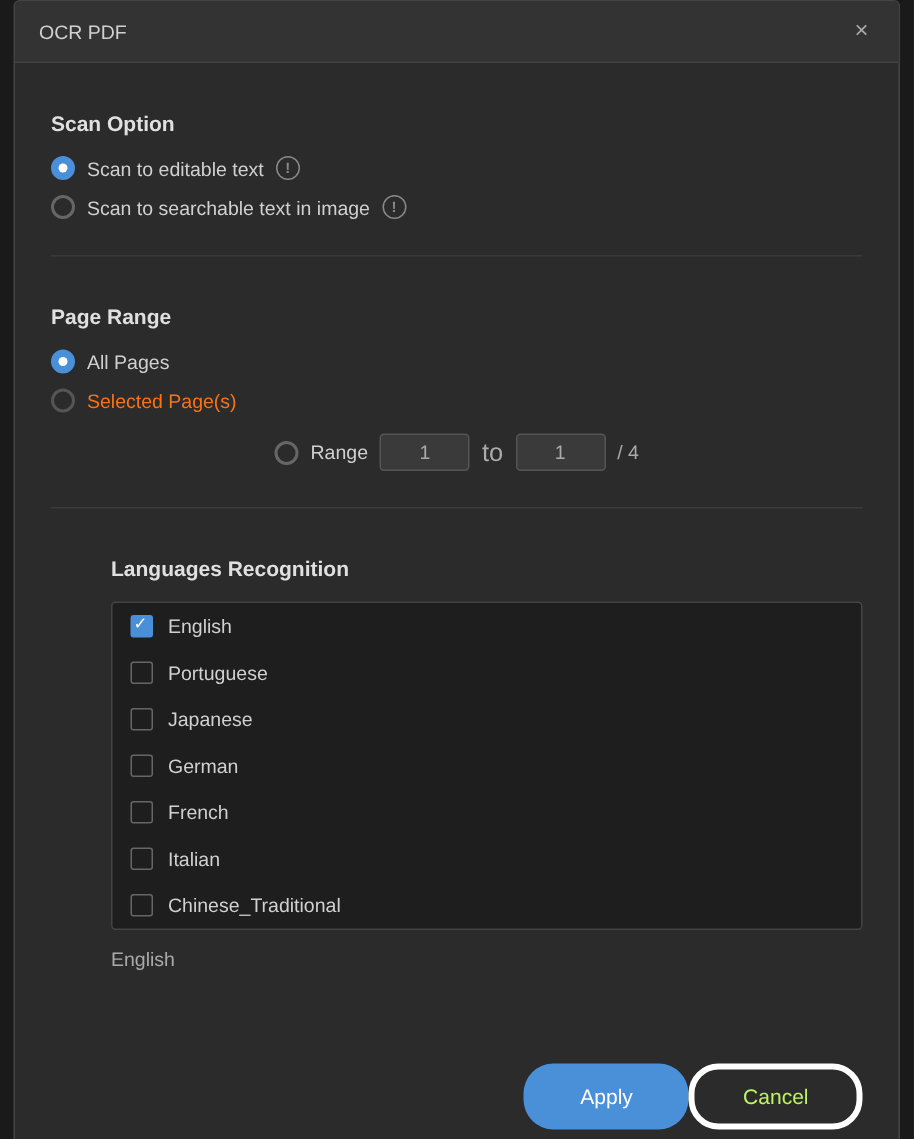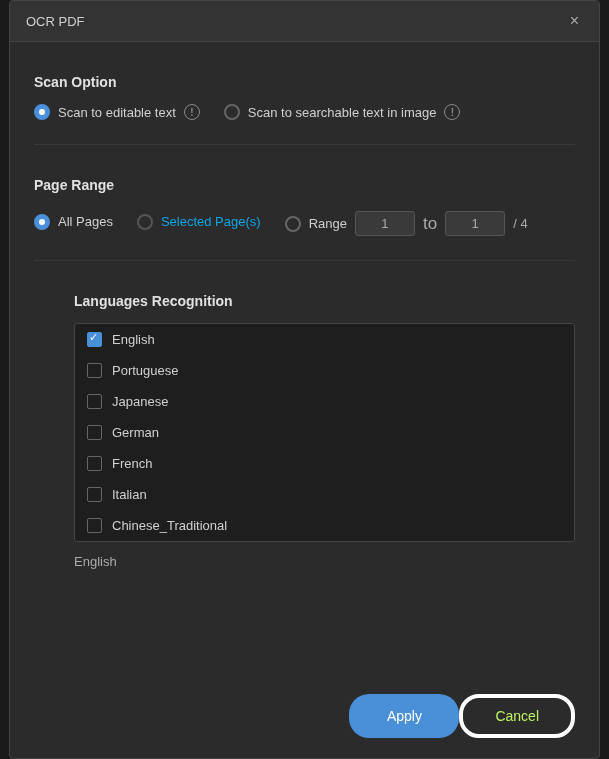--- a/index.html
+++ b/index.html
@@ -66,22 +66,22 @@
       margin-bottom: 14px;
     }
 
     .section {
       margin-bottom: 24px;
       margin-top: 12px;
     }
 
     .radio-group {
       display: flex;
-      flex-direction: row;
-      gap: 24px;
+      flex-direction: column;
+      gap: 10px;
     }
 
     .radio-item {
       display: flex;
       align-items: center;
       gap: 8px;
       cursor: pointer;
     }
 
     .radio-item input[type="radio"] {
@@ -118,21 +118,21 @@
       border-color: #555;
       cursor: not-allowed;
     }
 
     .radio-label {
       color: #d0d0d0;
       font-size: 13px;
     }
 
     .radio-label.disabled {
-      color: #0ea5e9;
+      color: #f97316;
     }
 
     .info-icon {
       display: inline-flex;
       align-items: center;
       justify-content: center;
       width: 16px;
       height: 16px;
       border-radius: 50%;
       border: 1px solid #888;
@@ -140,20 +140,21 @@
       font-size: 10px;
       font-weight: bold;
       cursor: default;
     }
 
     .range-row {
       display: flex;
       align-items: center;
       gap: 8px;
       margin-top: 4px;
+      justify-content: center;
     }
 
     .range-input {
       width: 60px;
       background: #3a3a3a;
       border: 1px solid #555;
       border-radius: 3px;
       color: #aaa;
       padding: 4px 8px;
       font-size: 13px;

